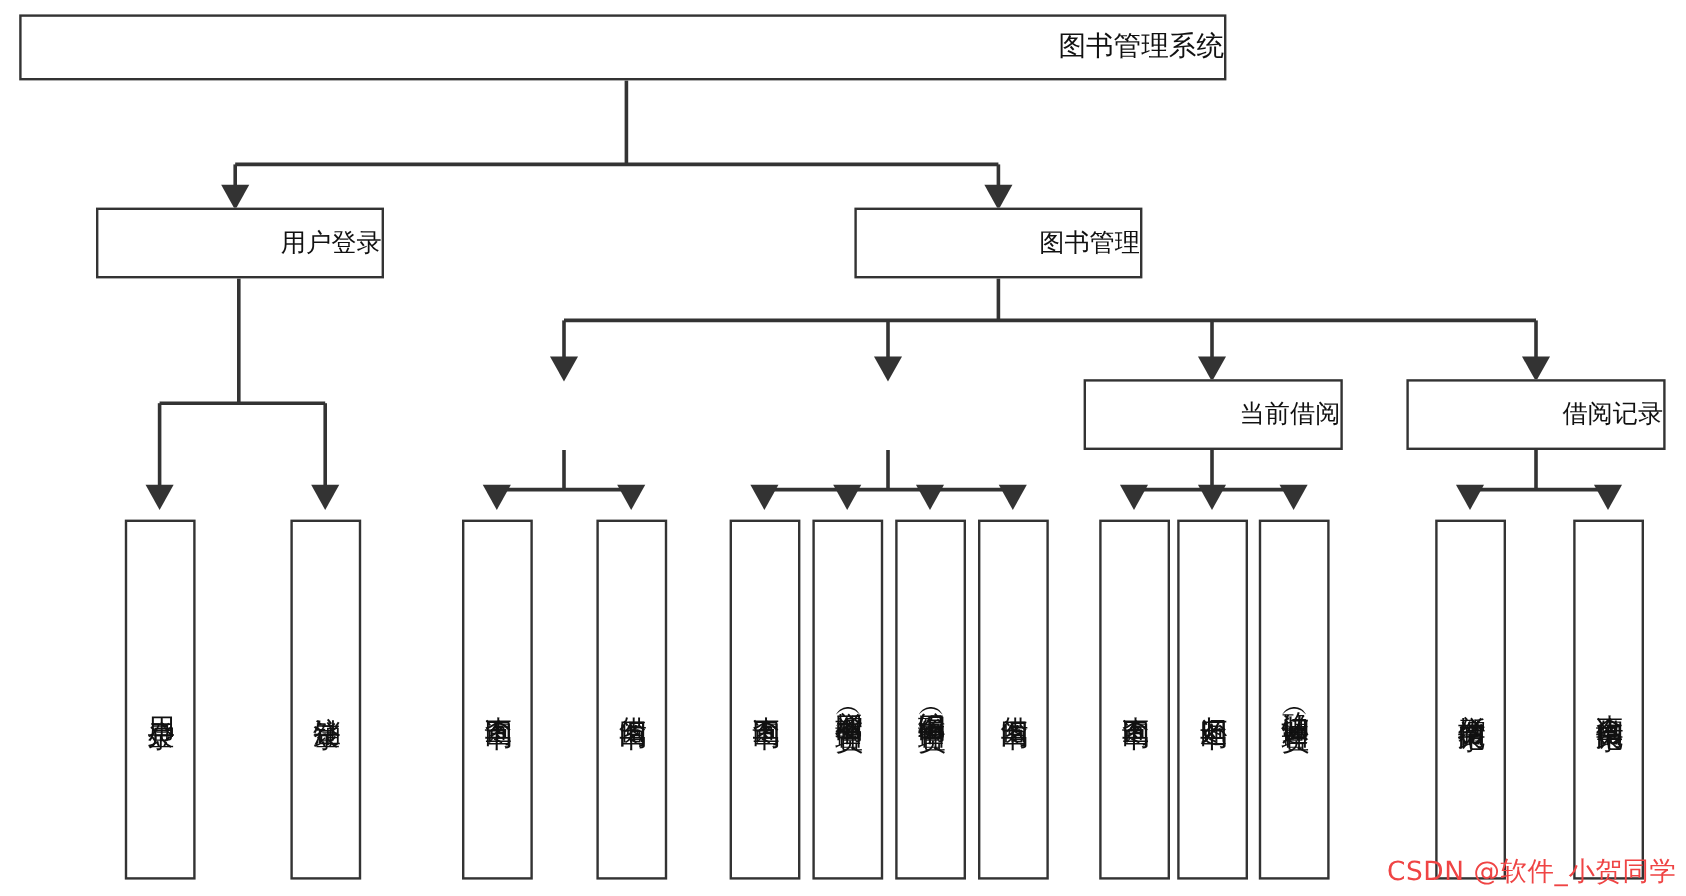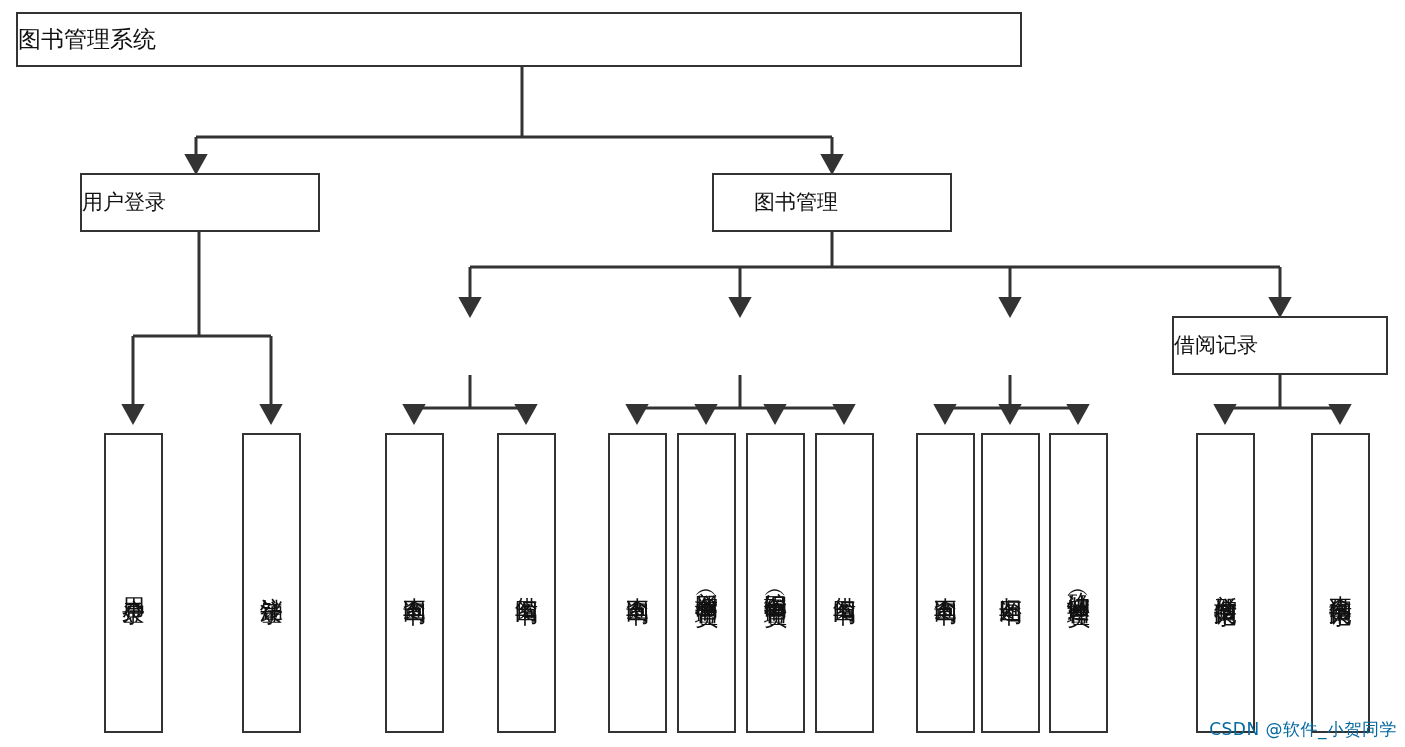--- a/index.html
+++ b/index.html
@@ -20,21 +20,21 @@
     width:1405px;height:747px;
     pointer-events:none;
   }
   .node{
     position:absolute;
     box-sizing:border-box;
     background:#ffffff;
     border:2px solid #333333;
     display:flex;
     align-items:center;
-    justify-content:flex-start;
+    justify-content:flex-end;
     color:#111111;
     z-index:2;
   }
   .node-label{
     display:block;
     text-align:center;
     line-height:1.18;
     white-space:nowrap;
   }
   
@@ -56,22 +56,22 @@
     font-size:23px;
     letter-spacing:2px;
     line-height:1;
     white-space:nowrap;
     max-height:100%;
   }
   .watermark{
     position:absolute;
     right:8px;
     bottom:6px;
-    font-size:17px;
-    color:#0369a1;
+    font-size:22px;
+    color:#ef4444;
     z-index:5;
     white-space:nowrap;
     letter-spacing:0.5px;
   }
 </style>
 </head>
 <body>
 
 <div id="diagram-root">
 
@@ -129,20 +129,23 @@
     <span class="node-label">图书管理系统</span>
   </div>
 
   <div class="node horiz" style="left:80px;top:173px;width:240px;height:59px;">
     <span class="node-label">用户登录</span>
   </div>
   <div class="node horiz" style="left:712px;top:173px;width:240px;height:59px;padding-left:40px;">
     <span class="node-label">图书管理</span>
   </div>
 
+  <div class="node horiz" style="left:903px;top:316px;width:216px;height:59px;">
+    <span class="node-label">当前借阅</span>
+  </div>
   <div class="node horiz" style="left:1172px;top:316px;width:216px;height:59px;">
     <span class="node-label">借阅记录</span>
   </div>
 
   <div class="node leaf" style="left:104px;top:433px;width:59px;height:300px;">
     <span class="node-label">用户登录</span>
   </div>
   <div class="node leaf" style="left:242px;top:433px;width:59px;height:300px;">
     <span class="node-label">注销登录</span>
   </div>

